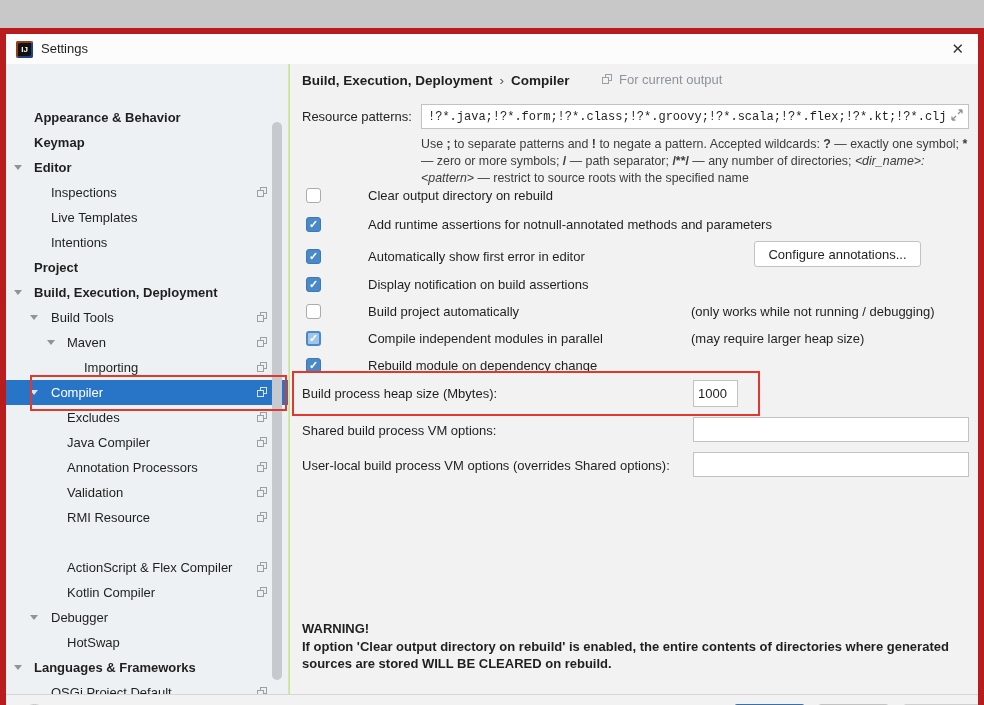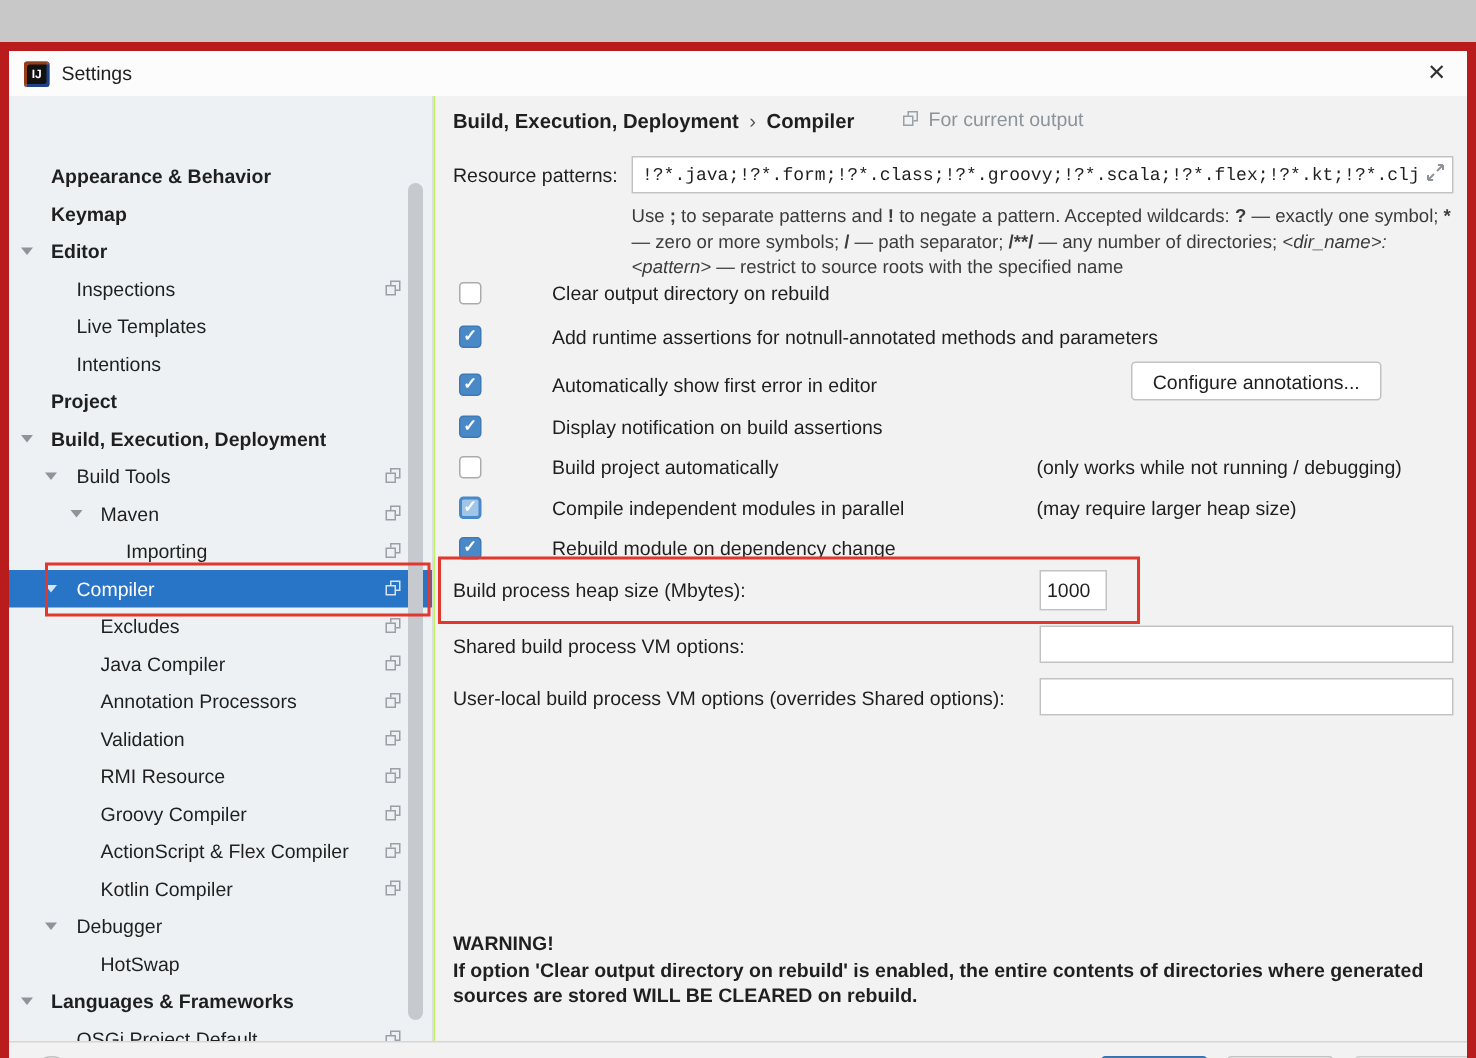--- a/index.html
+++ b/index.html
@@ -162,24 +162,20 @@
         <span class="copy-ic"></span>
       </div>
     <div class="trow lvl2" style="top:416px">
         <span class="tlabel">Validation</span>
         <span class="copy-ic"></span>
       </div>
     <div class="trow lvl2" style="top:441px">
         <span class="tlabel">RMI Resource</span>
         <span class="copy-ic"></span>
       </div>
-    <div class="trow lvl2" style="top:466px">
-        <span class="tlabel">Groovy Compiler</span>
-        <span class="copy-ic"></span>
-      </div>
     <div class="trow lvl2" style="top:491px">
         <span class="tlabel">ActionScript &amp; Flex Compiler</span>
         <span class="copy-ic"></span>
       </div>
     <div class="trow lvl2" style="top:516px">
         <span class="tlabel">Kotlin Compiler</span>
         <span class="copy-ic"></span>
       </div>
     <div class="trow lvl1" style="top:541px">
         <span class="arr"></span>

